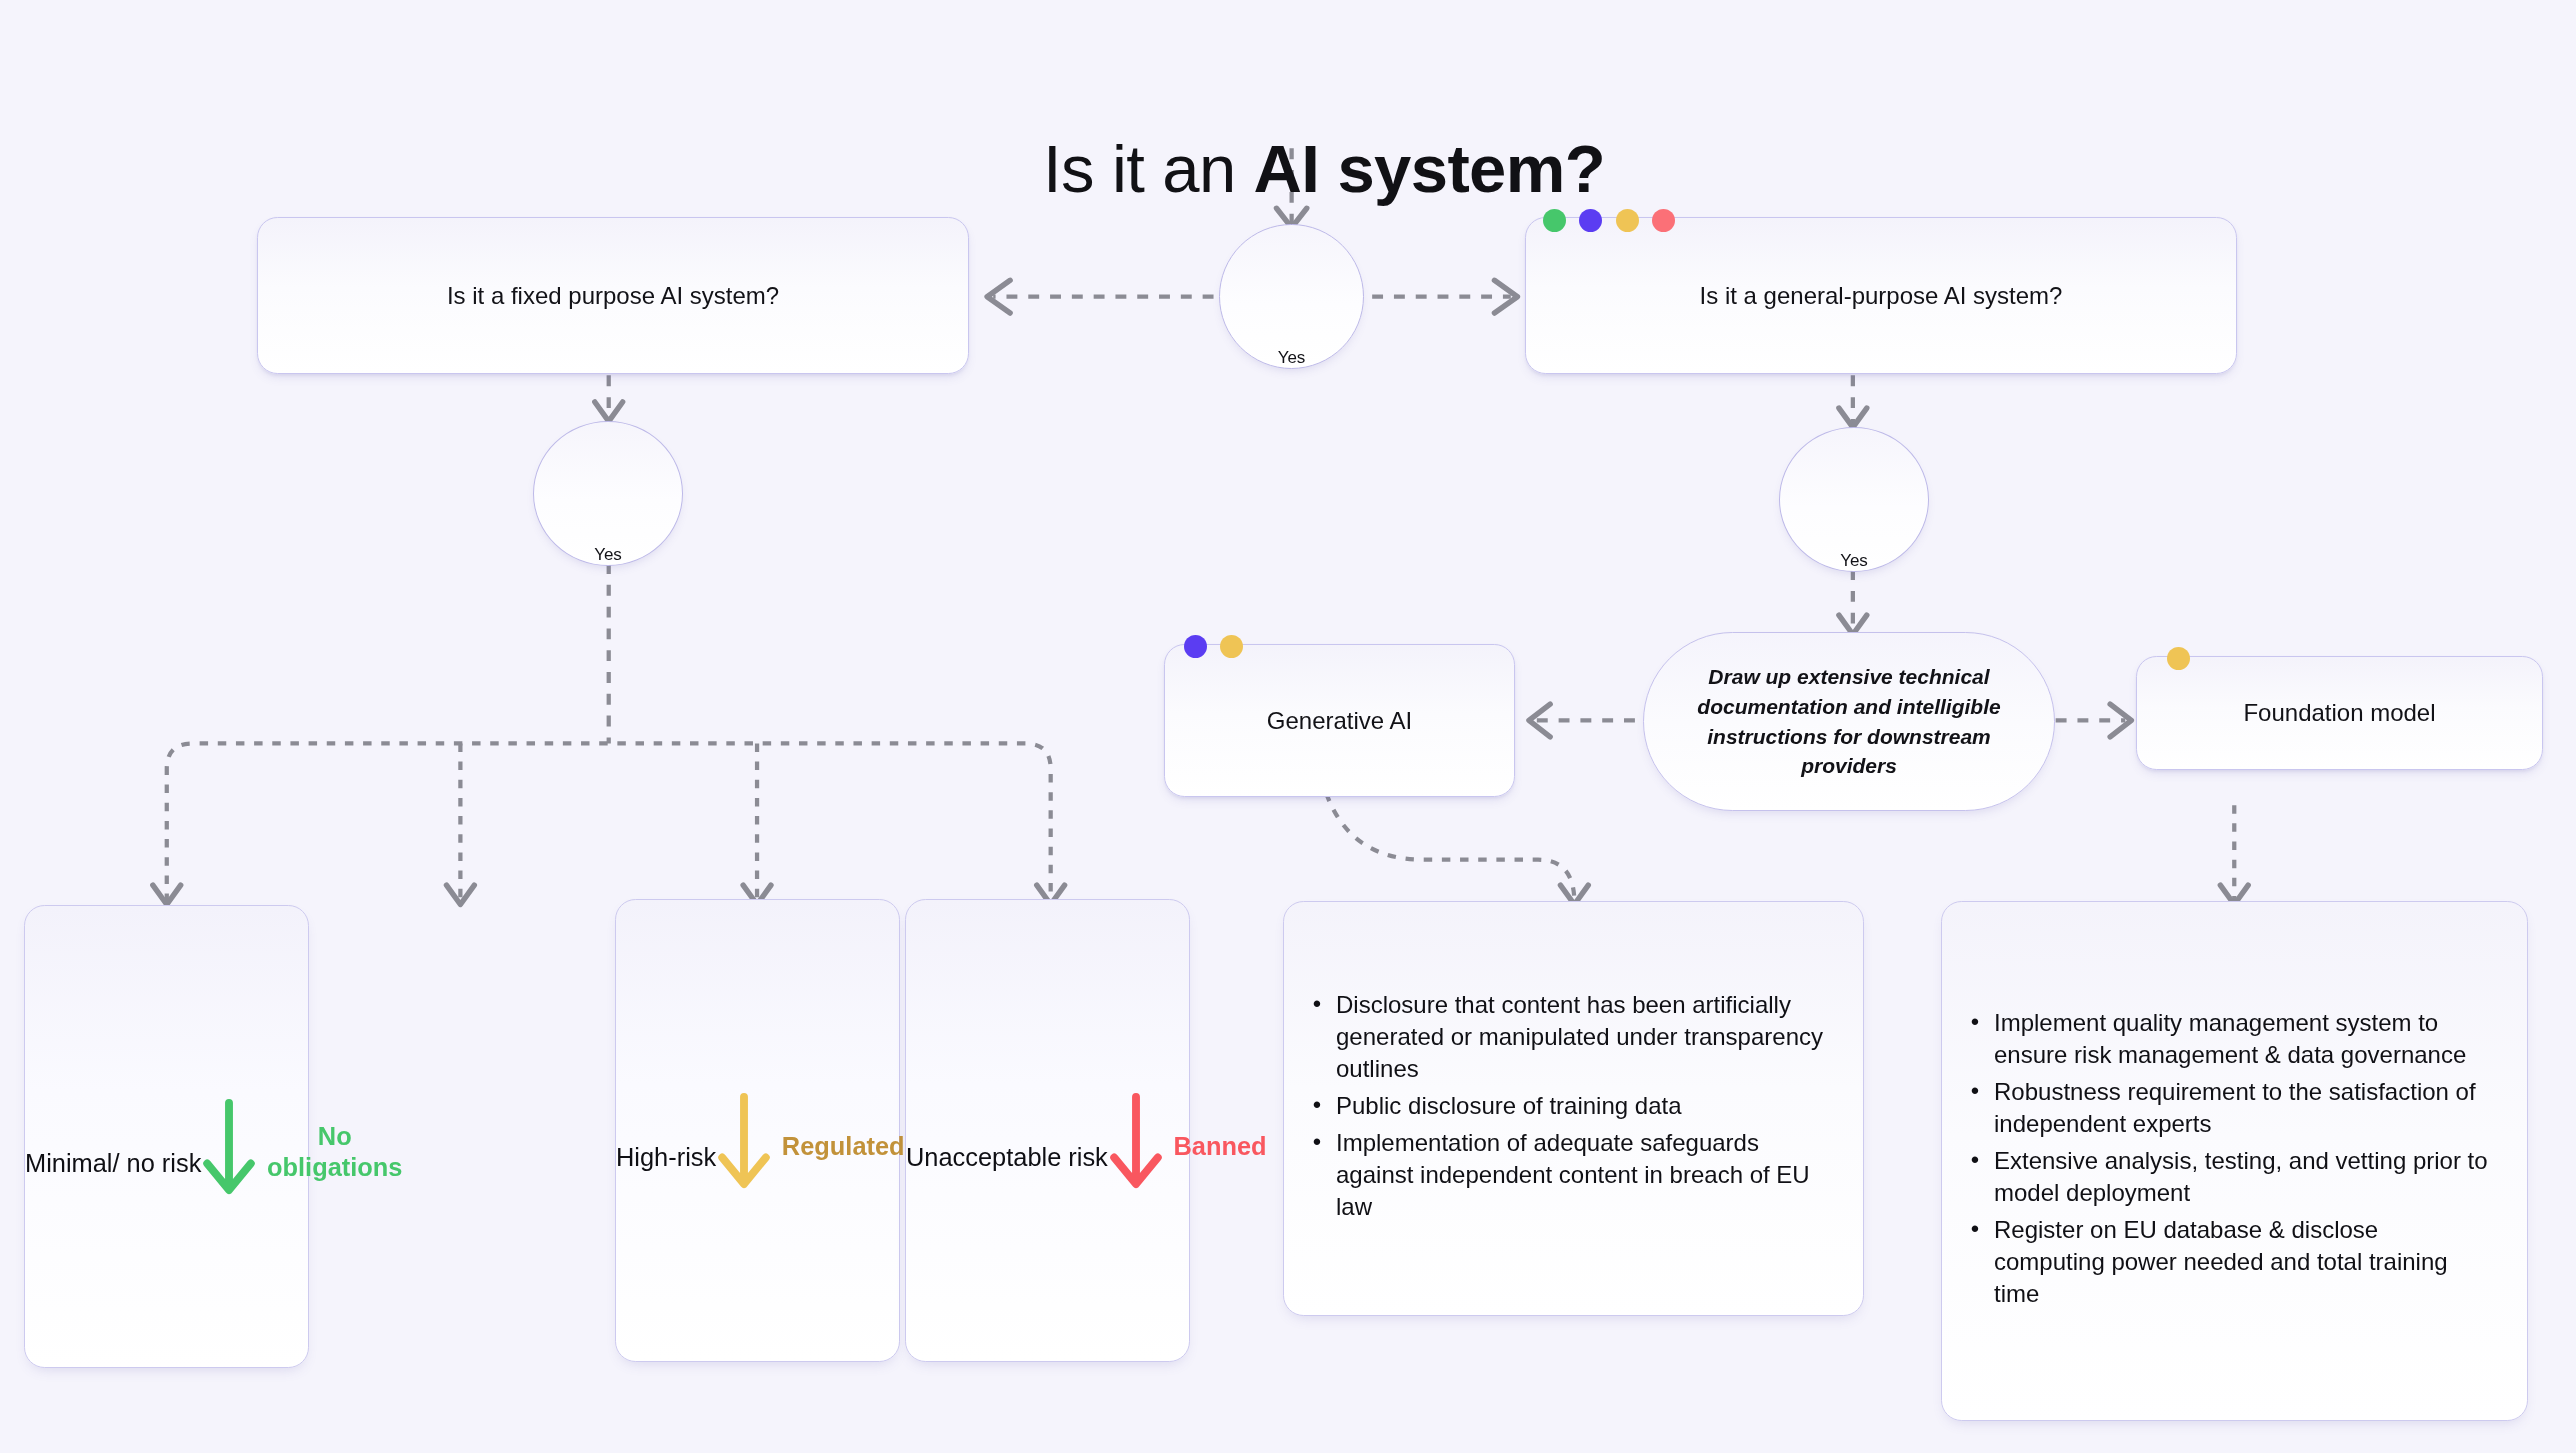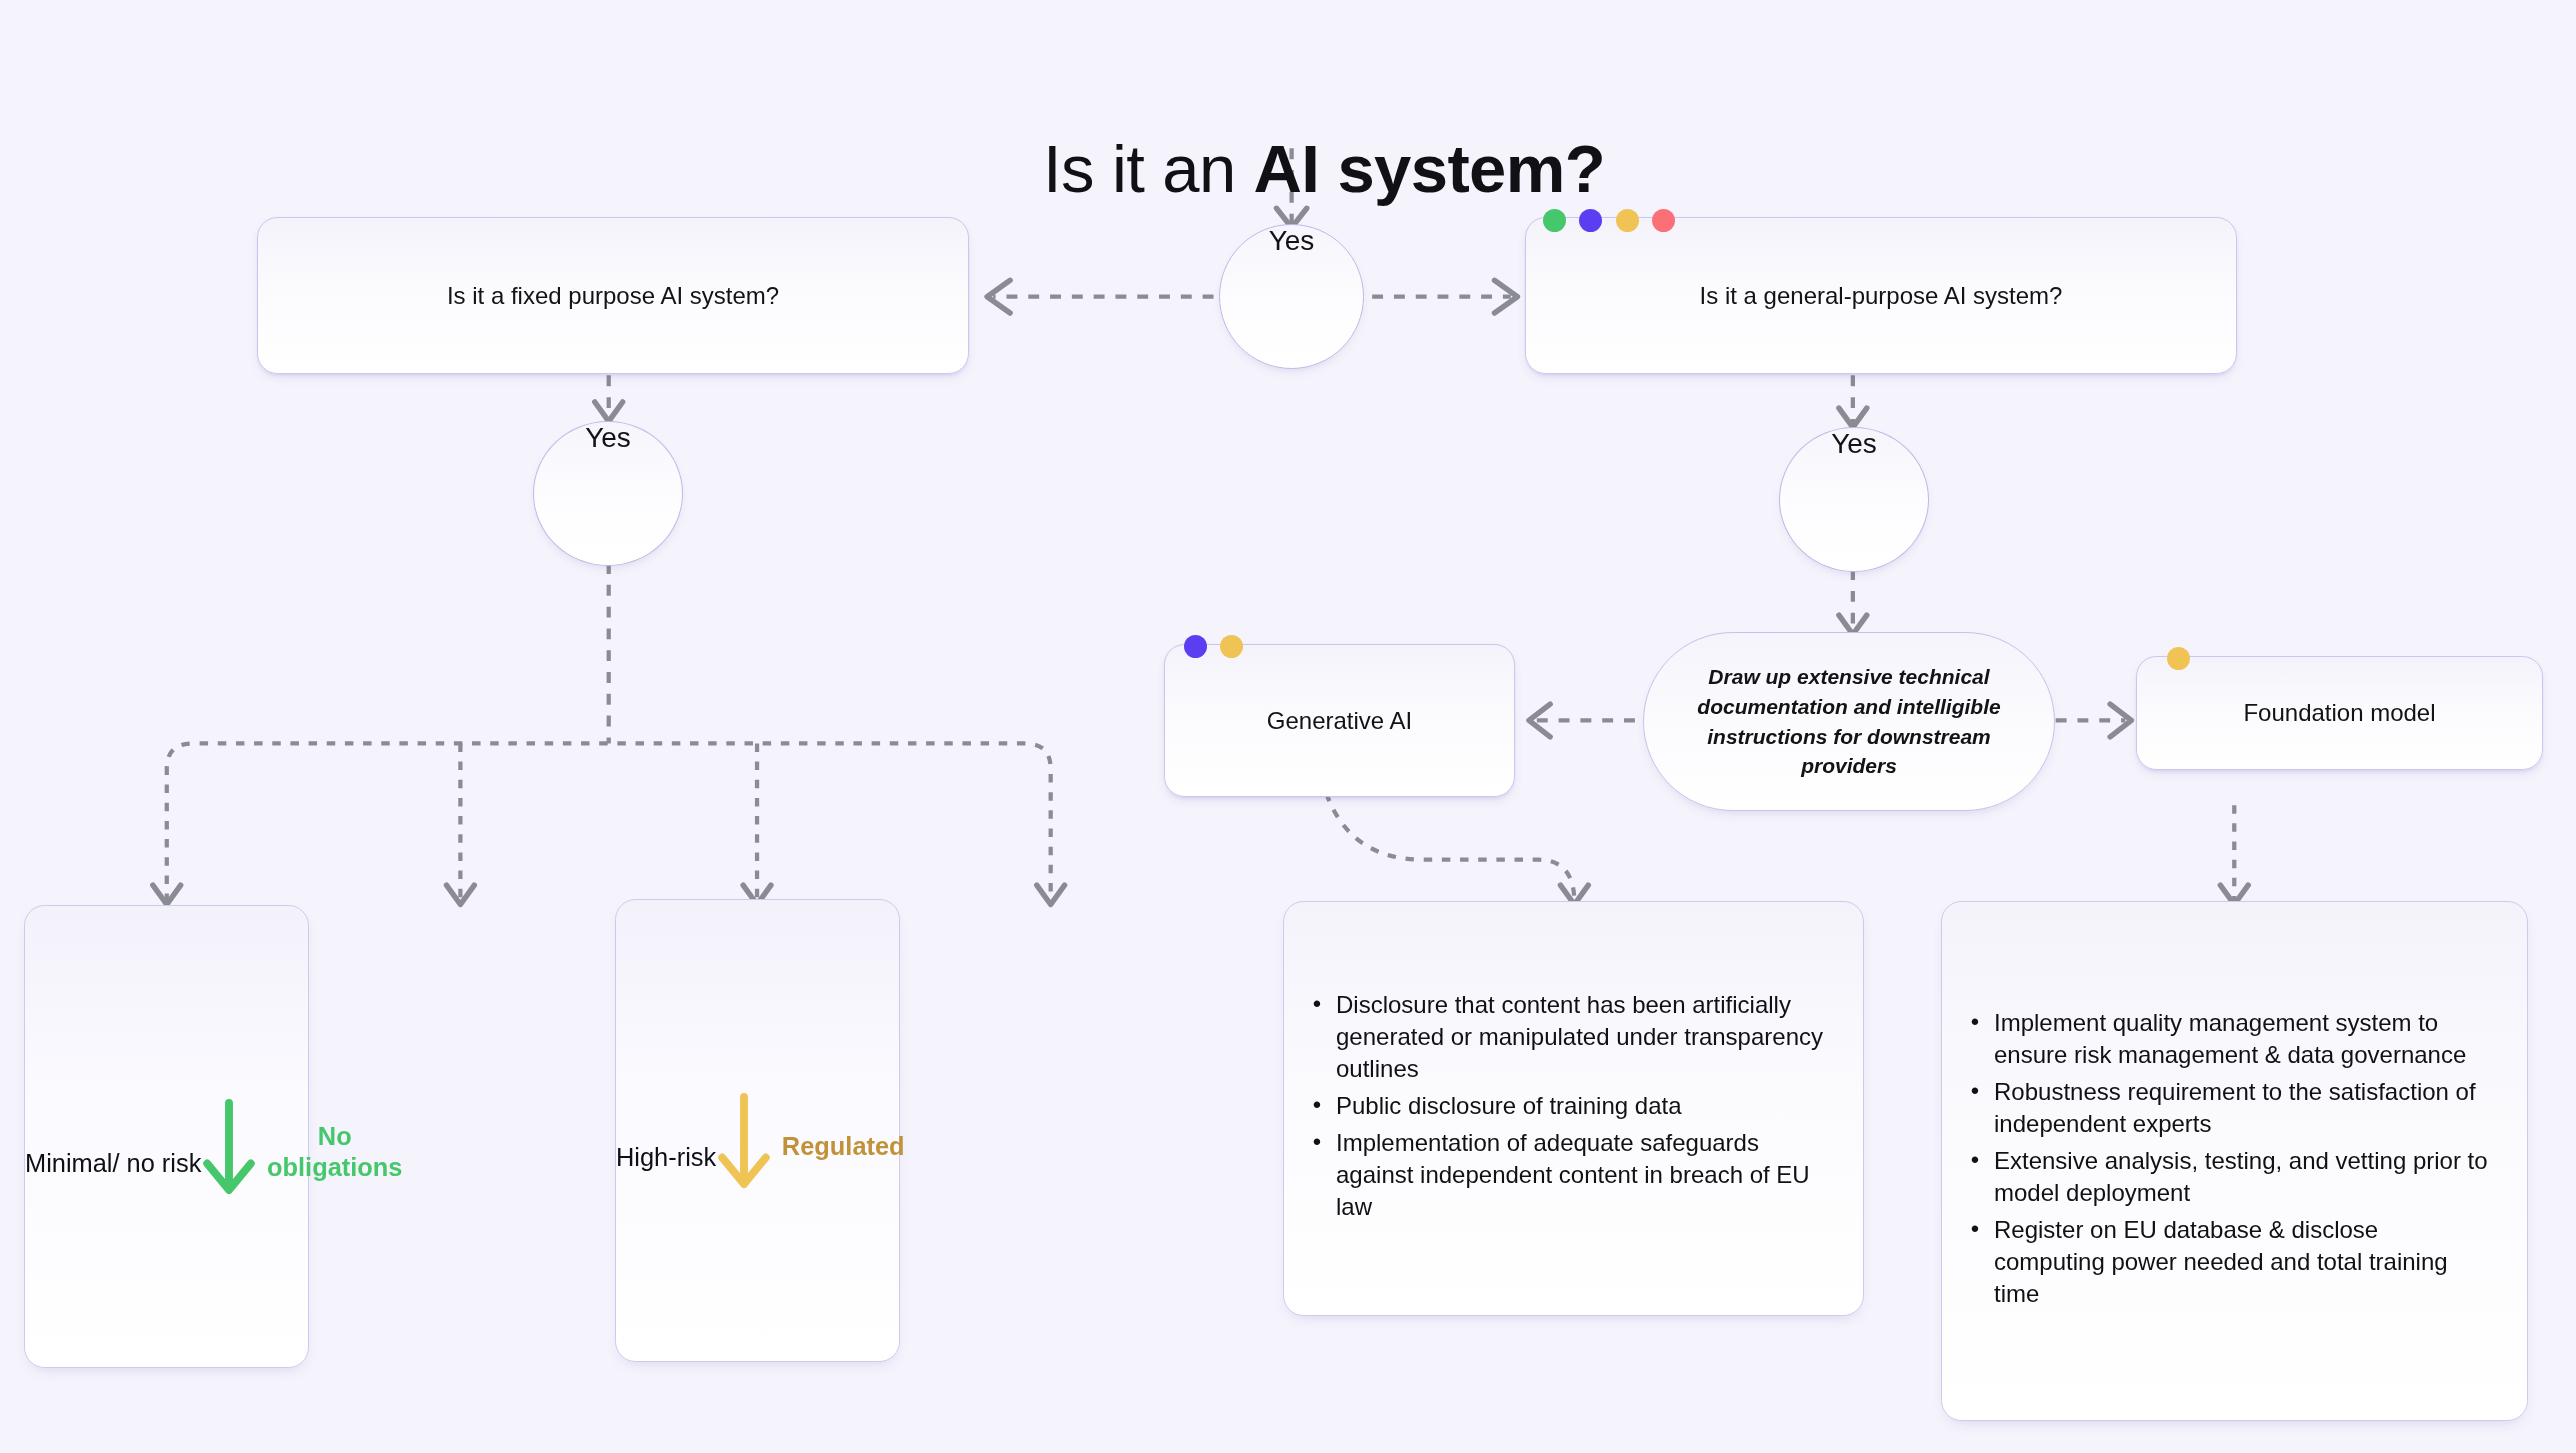--- a/index.html
+++ b/index.html
@@ -33,22 +33,22 @@
     font-size: 24px; text-align: center; line-height: 1.3; padding: 0 18px;
   }
 
   
   .circle {
     position: absolute;
     border-radius: 50%;
     background: linear-gradient(180deg, #f6f5fc 0%, #fdfdff 55%, #ffffff 100%);
     border: 1.2px solid #bdb9e8;
     box-shadow: 0 4.8px 11px -4.8px rgba(90,80,170,.22);
-    display: flex; align-items: flex-start; justify-content: center;
-    font-size: 28px; color: #121217;
+    display: flex; align-items: flex-end; justify-content: center;
+    font-size: 17px; color: #121217;
   }
 
   
   .pill {
     position: absolute;
     background: linear-gradient(180deg, #f5f4fc 0%, #fbfbfe 50%, #ffffff 100%);
     border: 1.2px solid #c5c1ec;
     border-radius: 121px;
     box-shadow: 0 5.4px 12px -4.8px rgba(90,80,170,.20);
     display: flex; align-items: center; justify-content: center;
@@ -226,20 +226,30 @@
     <div class="rtitle">High-risk</div>
     <div class="arrowwrap">
       <svg width="56" height="103" viewBox="0 0 92 170">
         <path d="M46 8 L46 148 M10 108 L46 152 L82 108" fill="none" stroke="#efc455" stroke-width="13" stroke-linecap="round" stroke-linejoin="round"></path>
       </svg>
     </div>
     <div class="rdot" style="background:#efc455"></div>
     <div class="rlabel" style="color:#c2923a">Regulated</div>
   </div>
 
+  <div class="riskcard" style="left:905px; top:899px; width:285px; height:463px;">
+    <div class="rtitle">Unacceptable risk</div>
+    <div class="arrowwrap">
+      <svg width="56" height="103" viewBox="0 0 92 170">
+        <path d="M46 8 L46 148 M10 108 L46 152 L82 108" fill="none" stroke="#f9575f" stroke-width="13" stroke-linecap="round" stroke-linejoin="round"></path>
+      </svg>
+    </div>
+    <div class="rdot" style="background:#fb7077"></div>
+    <div class="rlabel" style="color:#f9575f">Banned</div>
+  </div>
 
   <div class="listcard" style="left:1283px; top:901px; width:581px; height:415px; padding:0 39px 0 24px;">
     <ul>
       <li>Disclosure that content has been artificially generated or manipulated under transparency outlines</li>
       <li>Public disclosure of training data</li>
       <li>Implementation of adequate safeguards against independent content in breach of EU law</li>
     </ul>
   </div>
 
   <div class="listcard" style="left:1941px; top:901px; width:587px; height:520px; padding:0 35px 0 24px;">

